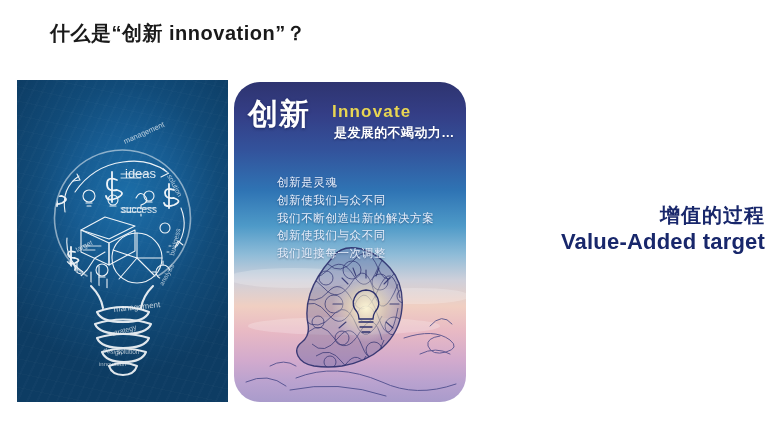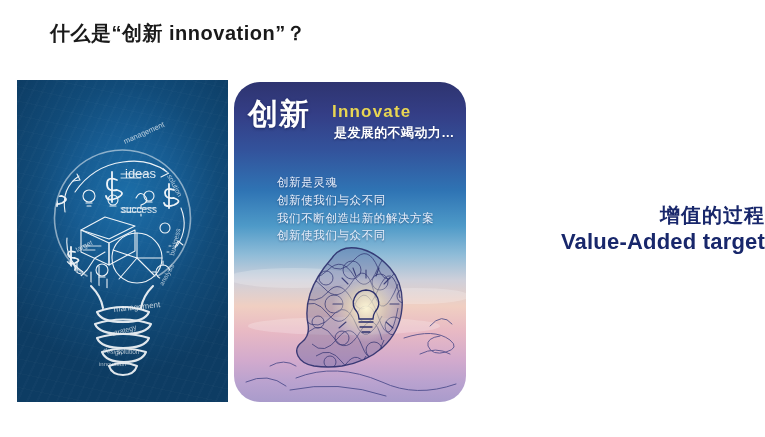--- a/index.html
+++ b/index.html
@@ -361,20 +361,21 @@
 
   <div class="pos-text">
     <div class="chuangxin">创新</div>
     <div class="innovate-en">Innovate</div>
     <div class="innovate-sub">是发展的不竭动力…</div>
     <ul class="poster-lines">
       <li>创新是灵魂</li>
       <li>创新使我们与众不同</li>
       <li>我们不断创造出新的解决方案</li>
       <li>创新使我们与众不同</li>
+      <li>我们迎接每一次调整</li>
     </ul>
   </div>
 </div>
 
 <div id="value-caption">
   <div class="cap-cn">增值的过程</div>
   <div class="cap-en">Value-Added target</div>
 </div>
 
 </body></html>

